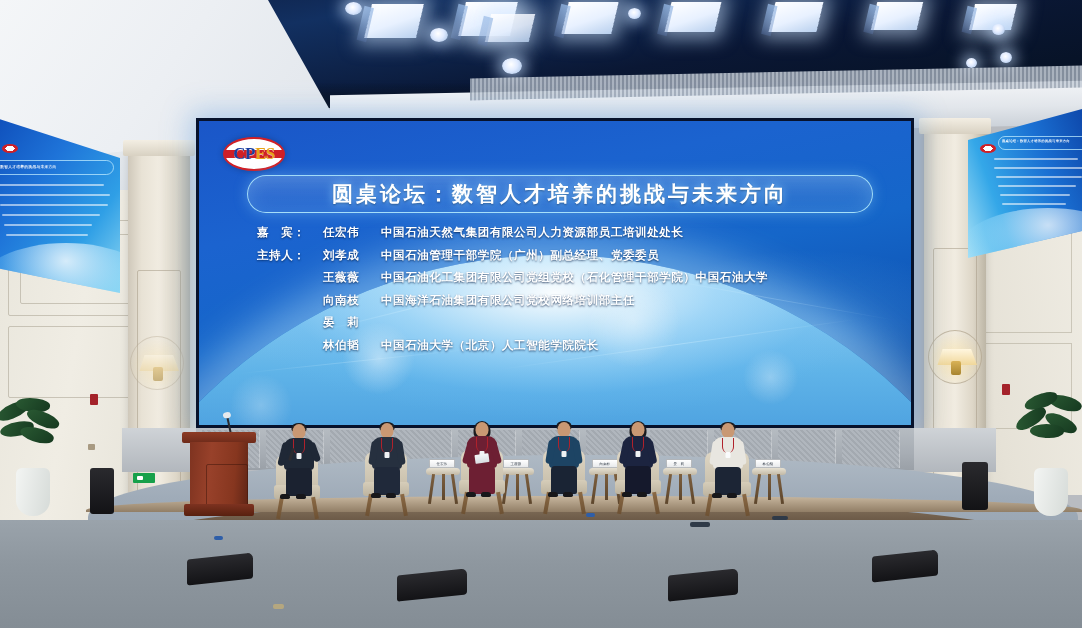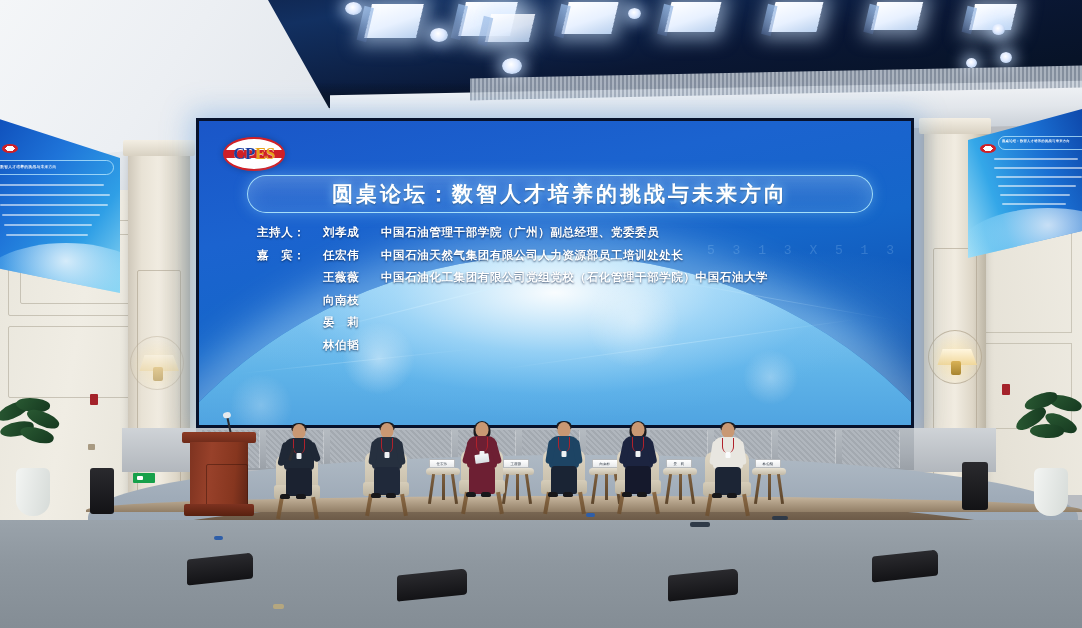--- a/index.html
+++ b/index.html
@@ -495,61 +495,62 @@
     <div class="screen">
 
       <div class="globe"></div>
 
       <div class="beam" style="left:120px;top:210px;width:300px;transform:rotate(-14deg);"></div>
       <div class="beam" style="left:300px;top:248px;width:360px;transform:rotate(-8deg);opacity:.7;"></div>
       <div class="beam" style="left:40px;top:252px;width:240px;transform:rotate(-6deg);opacity:.5;"></div>
       <div class="beam" style="left:420px;top:150px;width:280px;transform:rotate(10deg);opacity:.45;"></div>
 
       <div class="code-bg">
-        <div>5 3 1 3 X 5 1 3</div>
       </div>
 
       <div class="scrn-logo">
         <span class="lt c1">C</span>
         <span class="lt c2">P</span>
         <span class="lt c3">E</span>
         <span class="lt c4">S</span>
       </div>
 
       <div class="title-pill">
         <span>圆桌论坛：数智人才培养的挑战与未来方向</span>
       </div>
 
       <div class="roster">
         <div class="rline">
+          <span class="rlabel">嘉　宾：</span>
+          <span class="rname">任宏伟</span>
+          <span class="rorg">中国石油天然气集团有限公司人力资源部员工培训处处长</span>
+        </div>
+        <div class="rline">
           <span class="rlabel">主持人：</span>
           <span class="rname">刘孝成</span>
           <span class="rorg">中国石油管理干部学院（广州）副总经理、党委委员</span>
-        </div>
-        <div class="rline">
-          <span class="rlabel">嘉　宾：</span>
-          <span class="rname">任宏伟</span>
-          <span class="rorg">中国石油天然气集团有限公司人力资源部员工培训处处长</span>
         </div>
         <div class="rline indent">
           <span class="rlabel">嘉　宾：</span>
           <span class="rname">王薇薇</span>
           <span class="rorg">中国石油化工集团有限公司党组党校（石化管理干部学院）中国石油大学</span>
         </div>
         <div class="rline indent">
           <span class="rlabel">嘉　宾：</span>
           <span class="rname">向南枝</span>
+          <span class="rorg">中国海洋石油集团有限公司党校网络培训部主任</span>
         </div>
         <div class="rline indent">
           <span class="rlabel">嘉　宾：</span>
           <span class="rname">晏　莉</span>
         </div>
         <div class="rline indent">
           <span class="rlabel">嘉　宾：</span>
           <span class="rname">林伯韬</span>
+          <span class="rorg">中国石油大学（北京）人工智能学院院长</span>
         </div>
       </div>
 
     </div>
   </div>
 
   <div class="wing" style="left:122px;"></div>
   <div class="wing" style="left:900px;"></div>
   <div class="back-wall">
     <div class="seg" style="left:6px;"></div>

